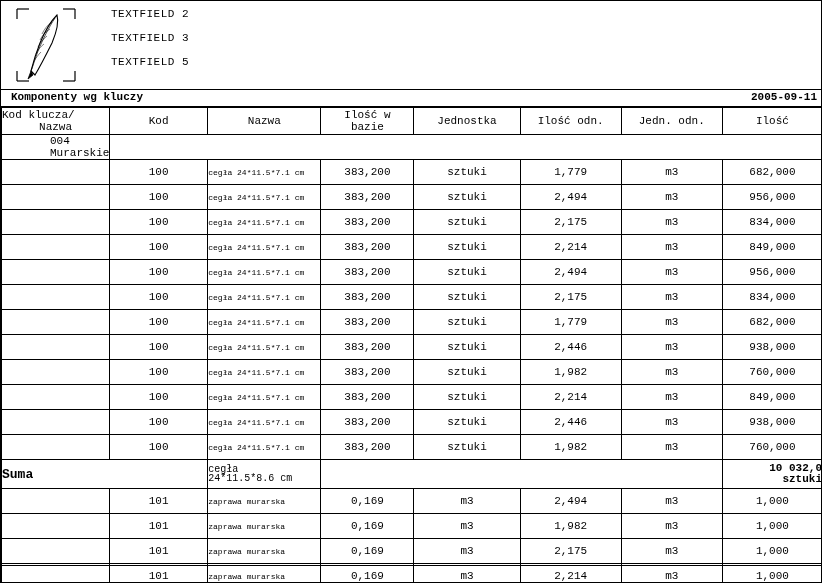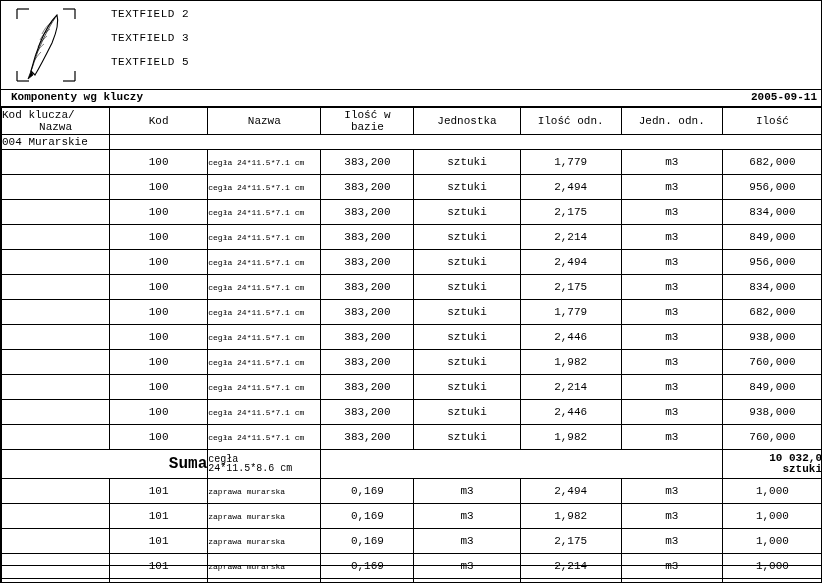--- a/index.html
+++ b/index.html
@@ -106,27 +106,28 @@
     padding-left: 2px;
     font-size: 11px;
     height: 14px;
     border-right: none;
   }
   td.group-blank {
     border-left: none;
   }
   tr.group-row td {
     height: 14px;
+    padding-left: 48px;
   }
   
   td.suma-label {
-    text-align: right;
+    text-align: left;
     padding-left: 8px;
     font-weight: bold;
-    font-size: 16px;
+    font-size: 13px;
     height: 28px;
   }
   td.suma-nazwa {
     text-align: left;
     padding-left: 3px;
     font-weight: normal;
     font-size: 10px;
     line-height: 9px;
     height: 28px;
   }

